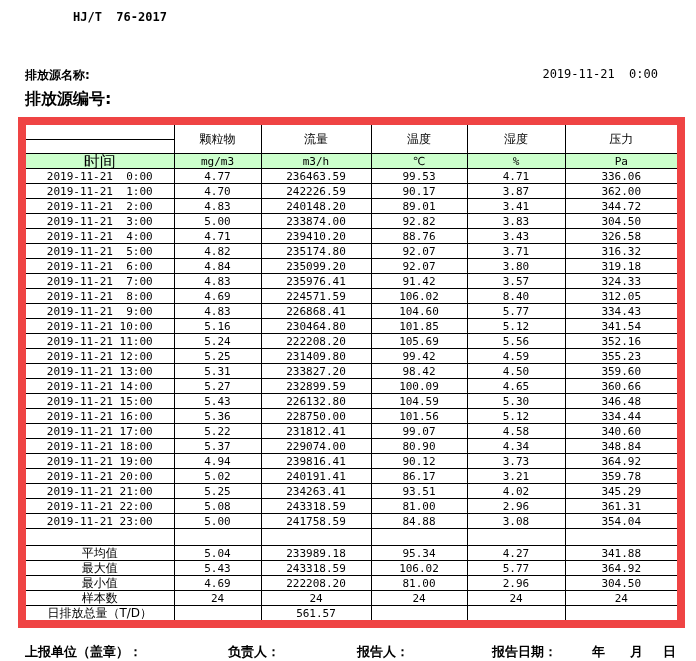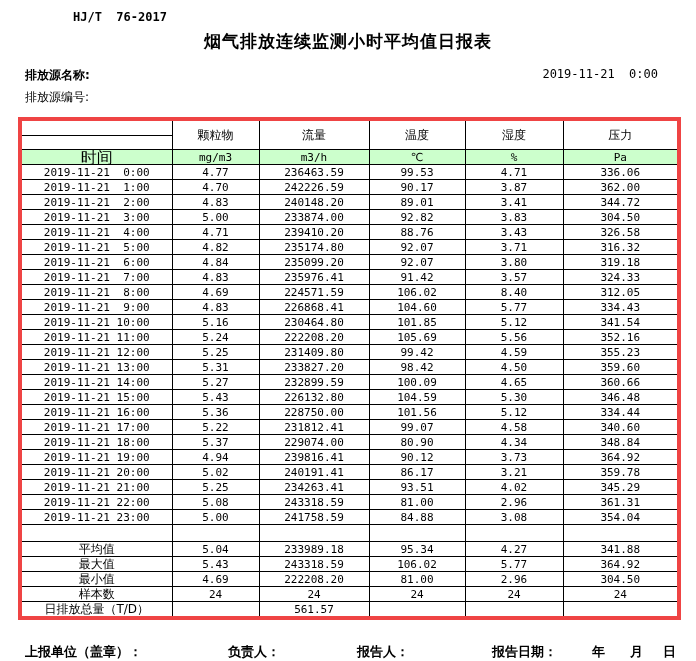--- a/index.html
+++ b/index.html
@@ -2,23 +2,23 @@
 <html><head>
 <meta charset="utf-8">
 <style>
   html,body{margin:0;padding:0;background:#fff;}
   body{width:696px;height:661px;overflow:hidden;font-family:"DejaVu Sans","Liberation Sans",sans-serif;color:#000;}
   .page{position:relative;width:696px;height:661px;background:#fff;}
   .std{position:absolute;left:25px;top:10px;font-size:12px;font-weight:bold;white-space:pre;font-family:"DejaVu Sans Mono",monospace;padding-left:48px;}
   .title{position:absolute;left:0;top:30px;width:100%;text-align:center;font-size:17px;font-weight:bold;letter-spacing:1px;}
   .src-name{position:absolute;left:25px;top:67px;font-size:12px;font-weight:bold;}
   .datetime{position:absolute;right:38px;top:67px;font-size:12px;font-family:"DejaVu Sans Mono",monospace;white-space:pre;}
-  .src-id{position:absolute;left:25px;top:89px;font-size:12px;font-weight:normal;}
-
-  table.report{position:absolute;left:18px;top:117px;border-collapse:collapse;border:4px solid #ef4444;table-layout:fixed;
+  .src-id{position:absolute;left:25px;top:89px;font-size:16px;font-weight:bold;}
+
+  table.report{position:absolute;left:18px;top:117px;border-collapse:collapse;border:8px solid #ef4444;table-layout:fixed;
     font-family:"DejaVu Sans Mono","DejaVu Sans",monospace;font-size:11px;}
   table.report td{border:1px solid #000;padding:0;text-align:center;vertical-align:middle;white-space:pre;overflow:hidden;line-height:13px;}
   tr.h1 td{height:14px;font-size:12px;font-family:"DejaVu Sans","Liberation Sans",sans-serif;}
   tr.h2 td{height:13px;}
   tr.unit-row td{height:14px;background:#ccffcc;}
   tr.unit-row td.time-h{font-size:16px;font-family:"DejaVu Sans","Liberation Sans",sans-serif;}
   tr.data-row td{height:14px;}
   tr.spacer-row td{height:16px;}
   tr.summary-row td{height:14px;}
   tr.summary-row td.lbl{font-size:12px;font-family:"DejaVu Sans","Liberation Sans",sans-serif;margin-left:16px;}
@@ -31,21 +31,20 @@
   .s-date{left:492px;}
   .s-year{left:592px;}
   .s-month{left:630px;}
   .s-day{left:663px;}
 </style>
 </head>
 <body>
 
 <div class="page">
   <div class="std">HJ/T  76-2017</div>
-  <div class="title">烟气排放连续监测小时平均值日报表</div>
   <div class="src-name">排放源名称:</div>
   <div class="datetime">2019-11-21  0:00</div>
   <div class="src-id">排放源编号:</div>
 
   <table class="report">
     <colgroup>
       <col style="width:152px">
         <col style="width:87px">
         <col style="width:110px">
       <col style="width:96px">

